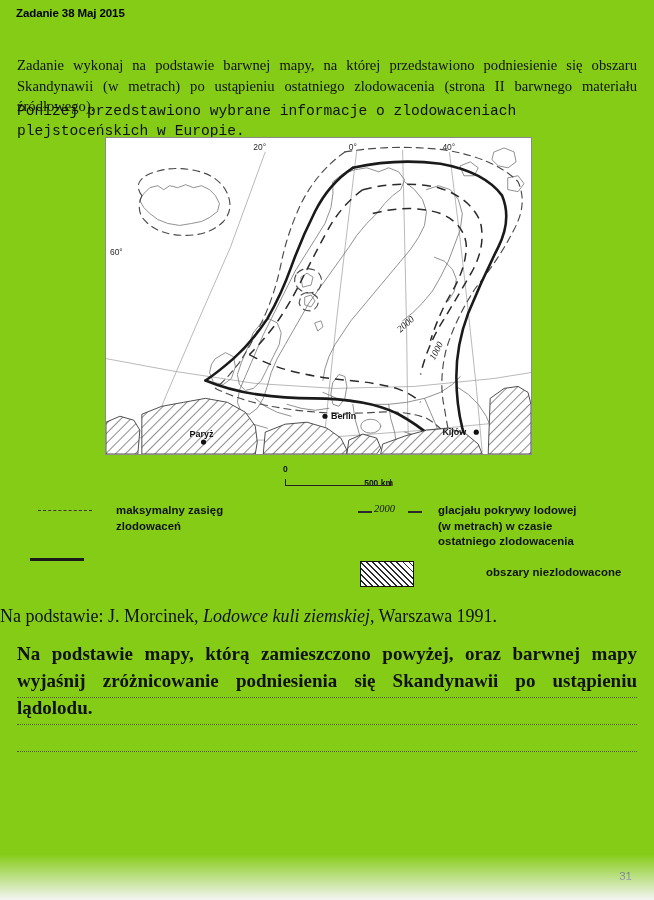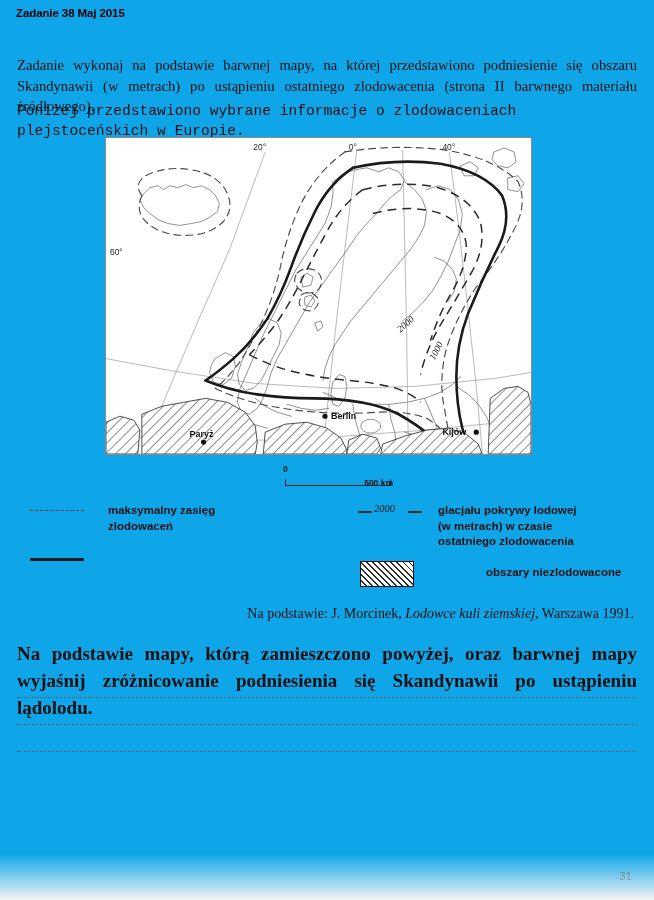--- a/index.html
+++ b/index.html
@@ -11,21 +11,21 @@
     width: 654px;
     height: 900px;
     position: relative;
     overflow: hidden;
     font-family: "Liberation Serif", serif;
     color: #1a1a1a;
   }
   .page {
     position: absolute;
     inset: 0;
-    background: #0ea5e9;
+    background: #84cc16;
   }
 
   
   .task-header {
     position: absolute;
     left: 16px;
     top: 7px;
     font-family: "Liberation Sans", sans-serif;
     font-weight: bold;
     font-size: 11.5px;
@@ -190,22 +190,22 @@
       #2a2a2a 3px, #2a2a2a 4.3px
     );
   }
 
   
   .source {
     position: absolute;
     left: 0;
     top: 606px;
     width: 634px;
-    text-align: right;
-    font-size: 14px;
+    text-align: left;
+    font-size: 18px;
     color: #111;
   }
   .source .it { font-style: italic; }
 
   
   .question {
     position: absolute;
     left: 17px;
     top: 641px;
     width: 620px;
@@ -434,21 +434,21 @@
       <span class="sb-zero">0</span>
       <span class="sb-max">500 km</span>
     </div>
     <div class="sb-rule"></div>
   </div>
 
   <div class="legend">
 
     <div class="legend-col left">
 
-      <div class="legend-row" style="top:0px;left:0;">
+      <div class="legend-row" style="top:0px;left:8px;">
         <div class="legend-sym">
           <span class="sym-dashed"></span>
         </div>
         <div class="legend-text">
           <div>maksymalny zasięg</div>
           <div>zlodowaceń</div>
         </div>
       </div>
 
       <div class="legend-row" style="top:49px;left:0;">

